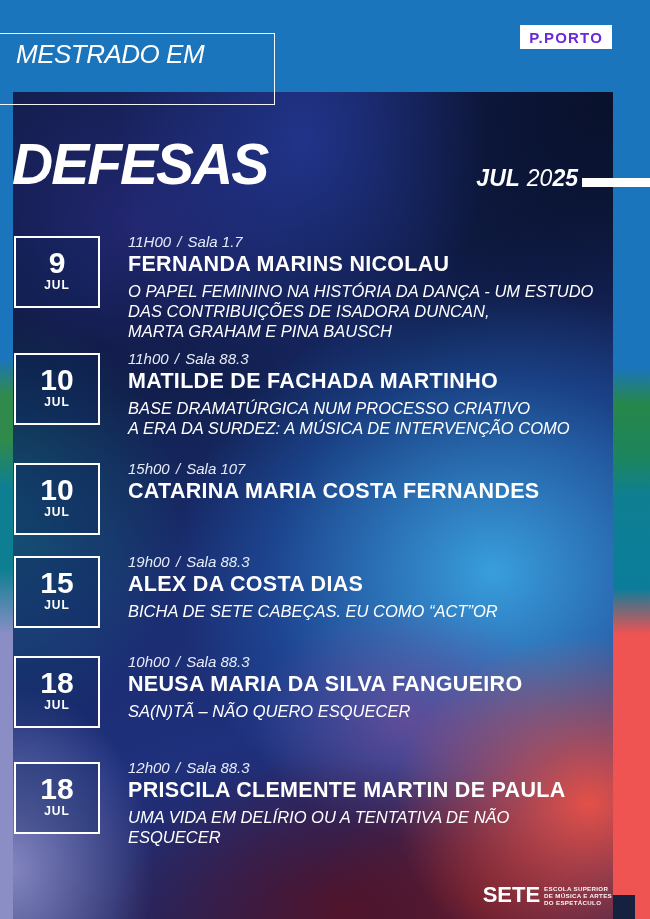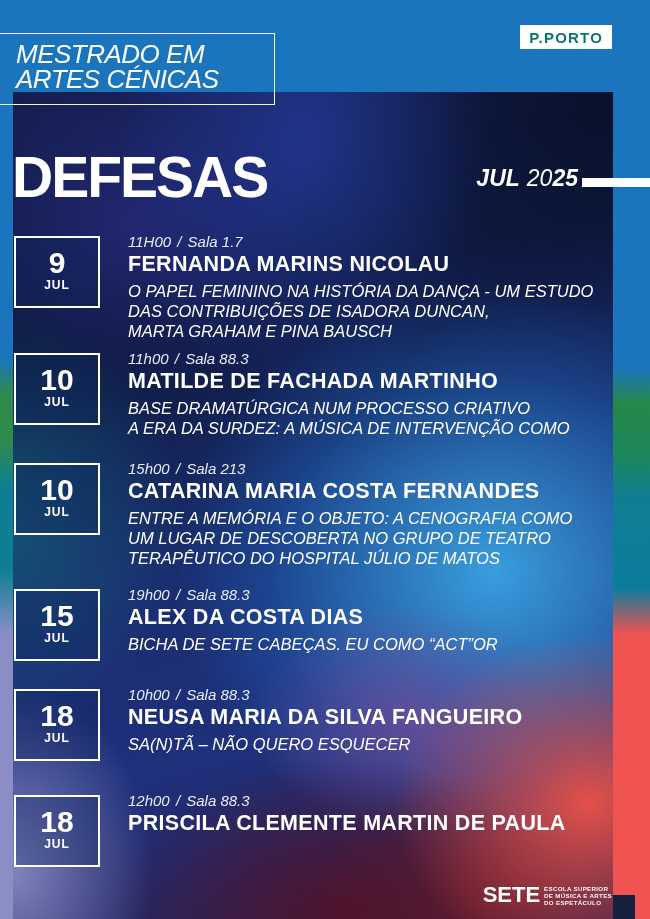--- a/index.html
+++ b/index.html
@@ -46,40 +46,40 @@
       radial-gradient(ellipse 260px 300px at -2% 52%, rgba(18,118,130,0.55), rgba(18,118,130,0) 70%),
       radial-gradient(ellipse 430px 380px at 80% 58%, rgba(62,178,238,0.85), rgba(32,112,200,0.35) 52%, rgba(32,112,200,0) 74%),
       radial-gradient(ellipse 300px 420px at 48% 6%, rgba(46,70,190,0.55), rgba(46,70,190,0) 62%),
       radial-gradient(ellipse 340px 300px at 98% 2%, rgba(8,16,42,0.95), rgba(8,16,42,0) 70%),
       radial-gradient(ellipse 260px 240px at 20% 16%, rgba(46,46,140,0.6), rgba(46,46,140,0) 68%),
       linear-gradient(165deg,#141f50 0%,#0e1a42 28%,#1a2c6e 52%,#1f307c 72%,#271f4e 100%);
   }
   
   .pporto{
     position:absolute;top:25px;right:38px;
-    background:#fff;color:#0f766e;
+    background:#fff;color:#6d28d9;
     font-weight:900;font-style:normal;
     font-size:15px;letter-spacing:1.2px;
     padding:4px 9px 3px 9px;
   }
   
   .program-box{
     position:absolute;left:-8px;top:33px;width:281px;height:70px;
     border:1.5px solid rgba(255,255,255,0.95);
   }
   .program{
     position:absolute;left:16px;top:42px;
     font-style:italic;font-weight:400;
     font-size:26px;line-height:25px;letter-spacing:-0.5px;
     text-transform:uppercase;
   }
   
   .title{
-    position:absolute;left:12px;top:144px;
-    font-weight:900;
+    position:absolute;left:12px;top:131px;
+    font-style:italic;font-weight:900;
     font-size:57px;letter-spacing:-2px;
     text-transform:uppercase;
   }
   .edition{
     position:absolute;top:165px;right:72px;
     font-style:italic;font-size:23px;letter-spacing:0;
     white-space:nowrap;
   }
   .edition .mon{font-weight:800;margin-right:7px;}
   .edition .thin{font-weight:400;}
@@ -145,21 +145,20 @@
 
   <div class="photo"></div>
 
   <div class="pporto">
     <span>P.PORTO</span>
   </div>
 
   <div class="program-box"></div>
   <div class="program">
     <div>MESTRADO EM</div>
-    <div>ARTES CÉNICAS</div>
   </div>
 
   <div class="title">DEFESAS</div>
 
   <div class="edition">
     <span class="mon">JUL</span><span class="thin">20</span><span class="bold">25</span>
   </div>
   <div class="white-bar"></div>
 
   <div class="events">
@@ -198,28 +197,23 @@
       </div>
     </div>
 
     <div class="event">
       <div class="date-box">
         <div class="day">10</div>
         <div class="mon">JUL</div>
       </div>
       <div class="details">
         <div class="meta">
-          <span>15h00</span><span class="slash"> / </span><span>Sala 213</span>
+          <span>15h00</span><span class="slash"> / </span><span>Sala 107</span>
         </div>
         <div class="name">CATARINA MARIA COSTA FERNANDES</div>
-        <div class="thesis">
-            <div>ENTRE A MEMÓRIA E O OBJETO: A CENOGRAFIA COMO</div>
-            <div>UM LUGAR DE DESCOBERTA NO GRUPO DE TEATRO</div>
-            <div>TERAPÊUTICO DO HOSPITAL JÚLIO DE MATOS</div>
-          </div>
       </div>
     </div>
 
     <div class="event">
       <div class="date-box">
         <div class="day">15</div>
         <div class="mon">JUL</div>
       </div>
       <div class="details">
         <div class="meta">
@@ -251,20 +245,23 @@
     <div class="event">
       <div class="date-box">
         <div class="day">18</div>
         <div class="mon">JUL</div>
       </div>
       <div class="details">
         <div class="meta">
           <span>12h00</span><span class="slash"> / </span><span>Sala 88.3</span>
         </div>
         <div class="name">PRISCILA CLEMENTE MARTIN DE PAULA</div>
+        <div class="thesis">
+            <div>UMA VIDA EM DELÍRIO OU A TENTATIVA DE NÃO ESQUECER</div>
+          </div>
       </div>
     </div>
   </div>
 
   <div class="footer">
     <div class="acronym">SETE</div>
     <div class="school">
       <div>ESCOLA SUPERIOR</div>
       <div>DE MÚSICA E ARTES</div>
       <div>DO ESPETÁCULO</div>

